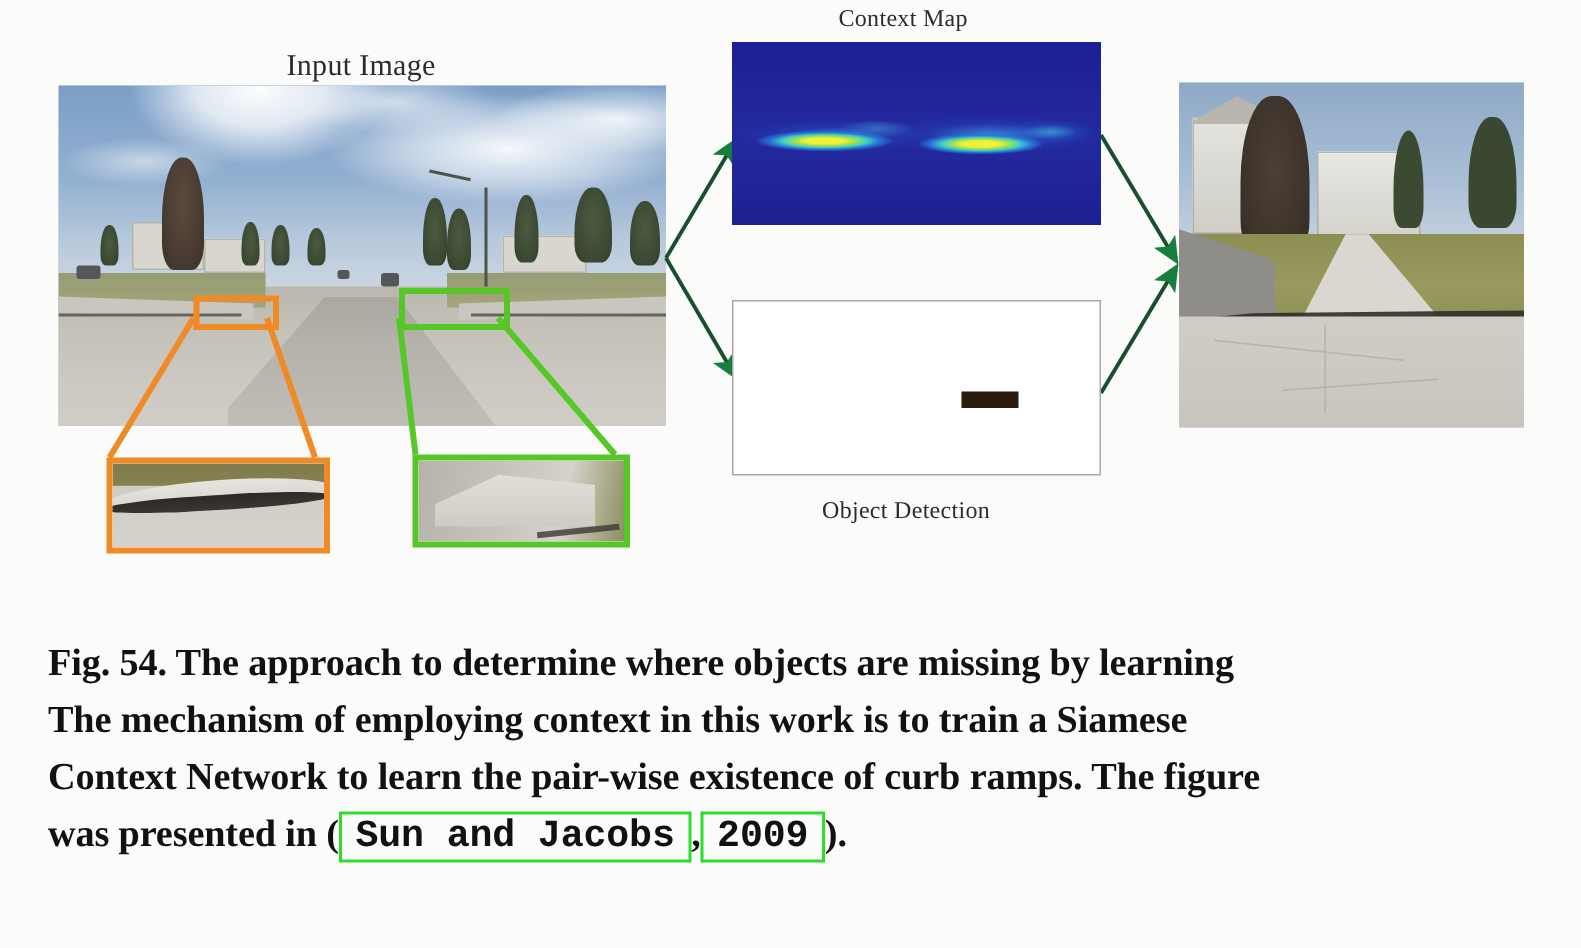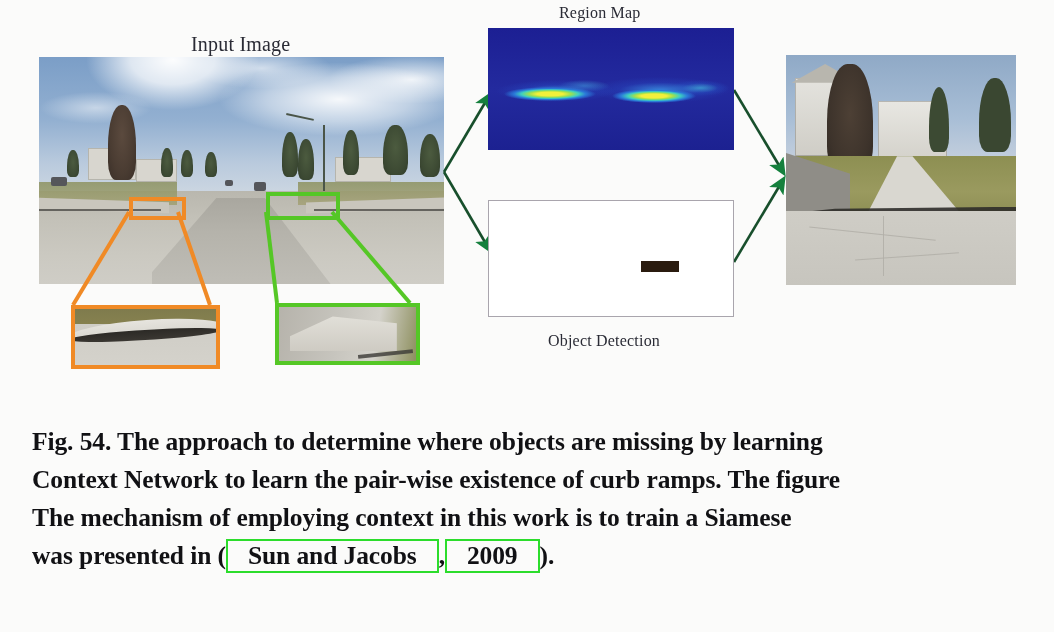--- a/index.html
+++ b/index.html
@@ -242,23 +242,24 @@
     font-weight: bold;
     font-size: 25.5px;
     line-height: 38px;
     color: #111114;
     text-align: justify;
     letter-spacing: -0.1px;
   }
   #caption .line { display: block; white-space: nowrap; }
   .cite-box {
     border: 2.5px solid #2cdd2c;
-    padding: 0 20px;
+    padding: 0 9px;
     display: inline-block;
     line-height: 30px;
+    font-family: Liberation Mono, monospace;
   }
 
   
   #watermark {
     position: absolute; left: 832px; top: 560px;
     width: 210px; height: 52px;
     opacity: .62;
     color: #1a1a1a;
   }
   #watermark .wm-text {
@@ -270,21 +271,21 @@
     white-space: nowrap;
   }
 </style>
 </head>
 <body>
 
 <div id="page">
 
   <div class="lbl" style="left:191px; top:33px; font-size:20px;">Input Image</div>
 
-  <div class="lbl" style="left:559px; top:4px; font-size:16px;">Region Map</div>
+  <div class="lbl" style="left:559px; top:4px; font-size:16px;">Context Map</div>
 
   <div class="lbl" style="left:548px; top:332px; font-size:16px;font-family:Liberation Serif, serif;">Object Detection</div>
 
 
   <div class="abs" id="input-panel">
     <div class="sky"></div>
     <div class="ground"></div>
     <div class="grass-l"></div>
     <div class="grass-r"></div>
     <div class="sidewalk-l"></div>
@@ -372,19 +373,19 @@
     <div class="o-street"></div>
     <div class="o-curb"></div>
     <div class="o-fore"></div>
     <div class="o-crack" style="left:10%; bottom:22%; width:55%; transform:rotate(6deg);"></div>
     <div class="o-crack" style="left:30%; bottom:12%; width:45%; transform:rotate(-4deg);"></div>
     <div class="o-crack" style="left:42%; bottom:4%;  width:1px; height:26%;"></div>
   </div>
 
   <div id="caption">
     <span class="line">Fig. 54.   The approach to determine where objects are missing by learning</span>
+    <span class="line">The  mechanism  of  employing  context  in  this  work  is  to  train  a  Siamese</span>
     <span class="line">Context Network to learn the pair-wise existence of curb ramps. The figure</span>
-    <span class="line">The  mechanism  of  employing  context  in  this  work  is  to  train  a  Siamese</span>
     <span class="line"><span>was presented in (</span><span class="cite-box">Sun and Jacobs</span><span>,</span><span class="cite-box">2009</span><span>).</span></span>
   </div>
 
 
 </div>
 
 </body></html>

